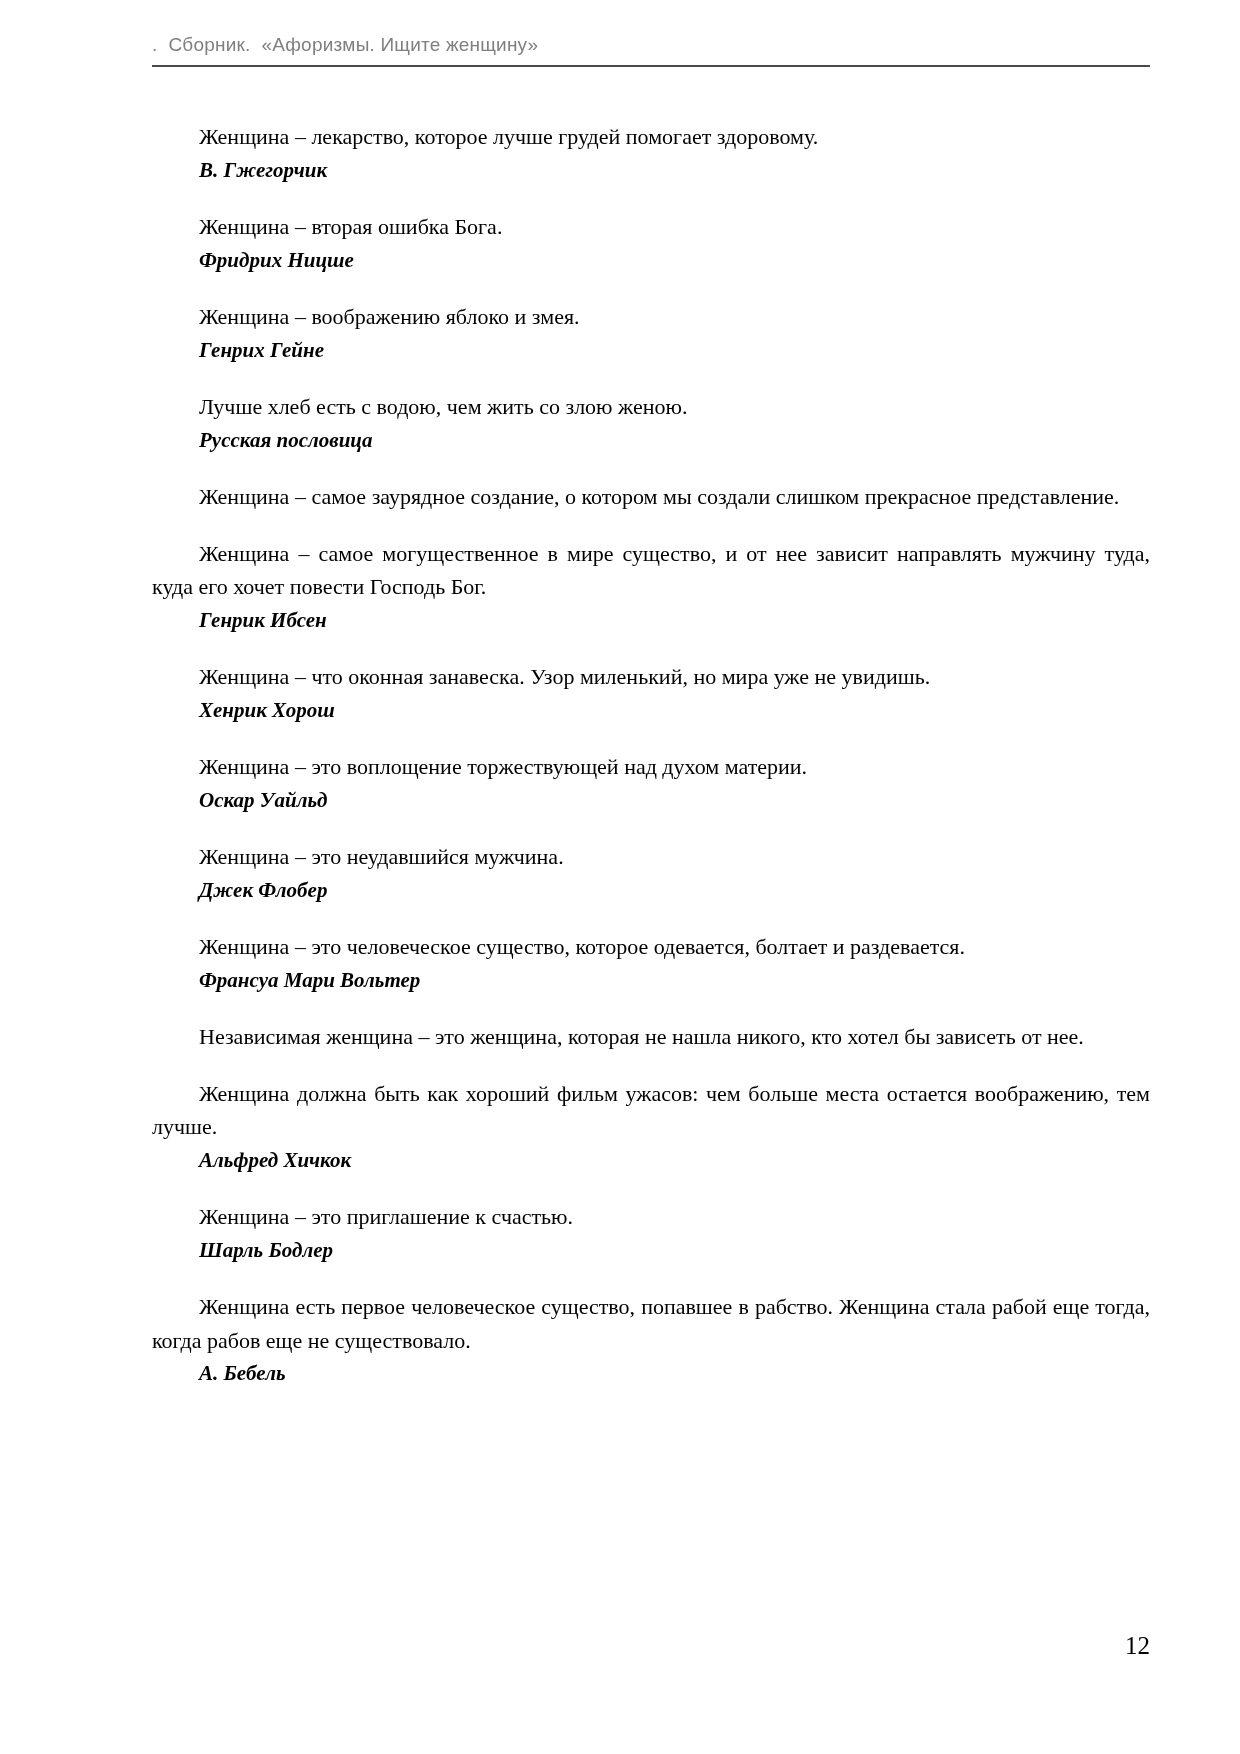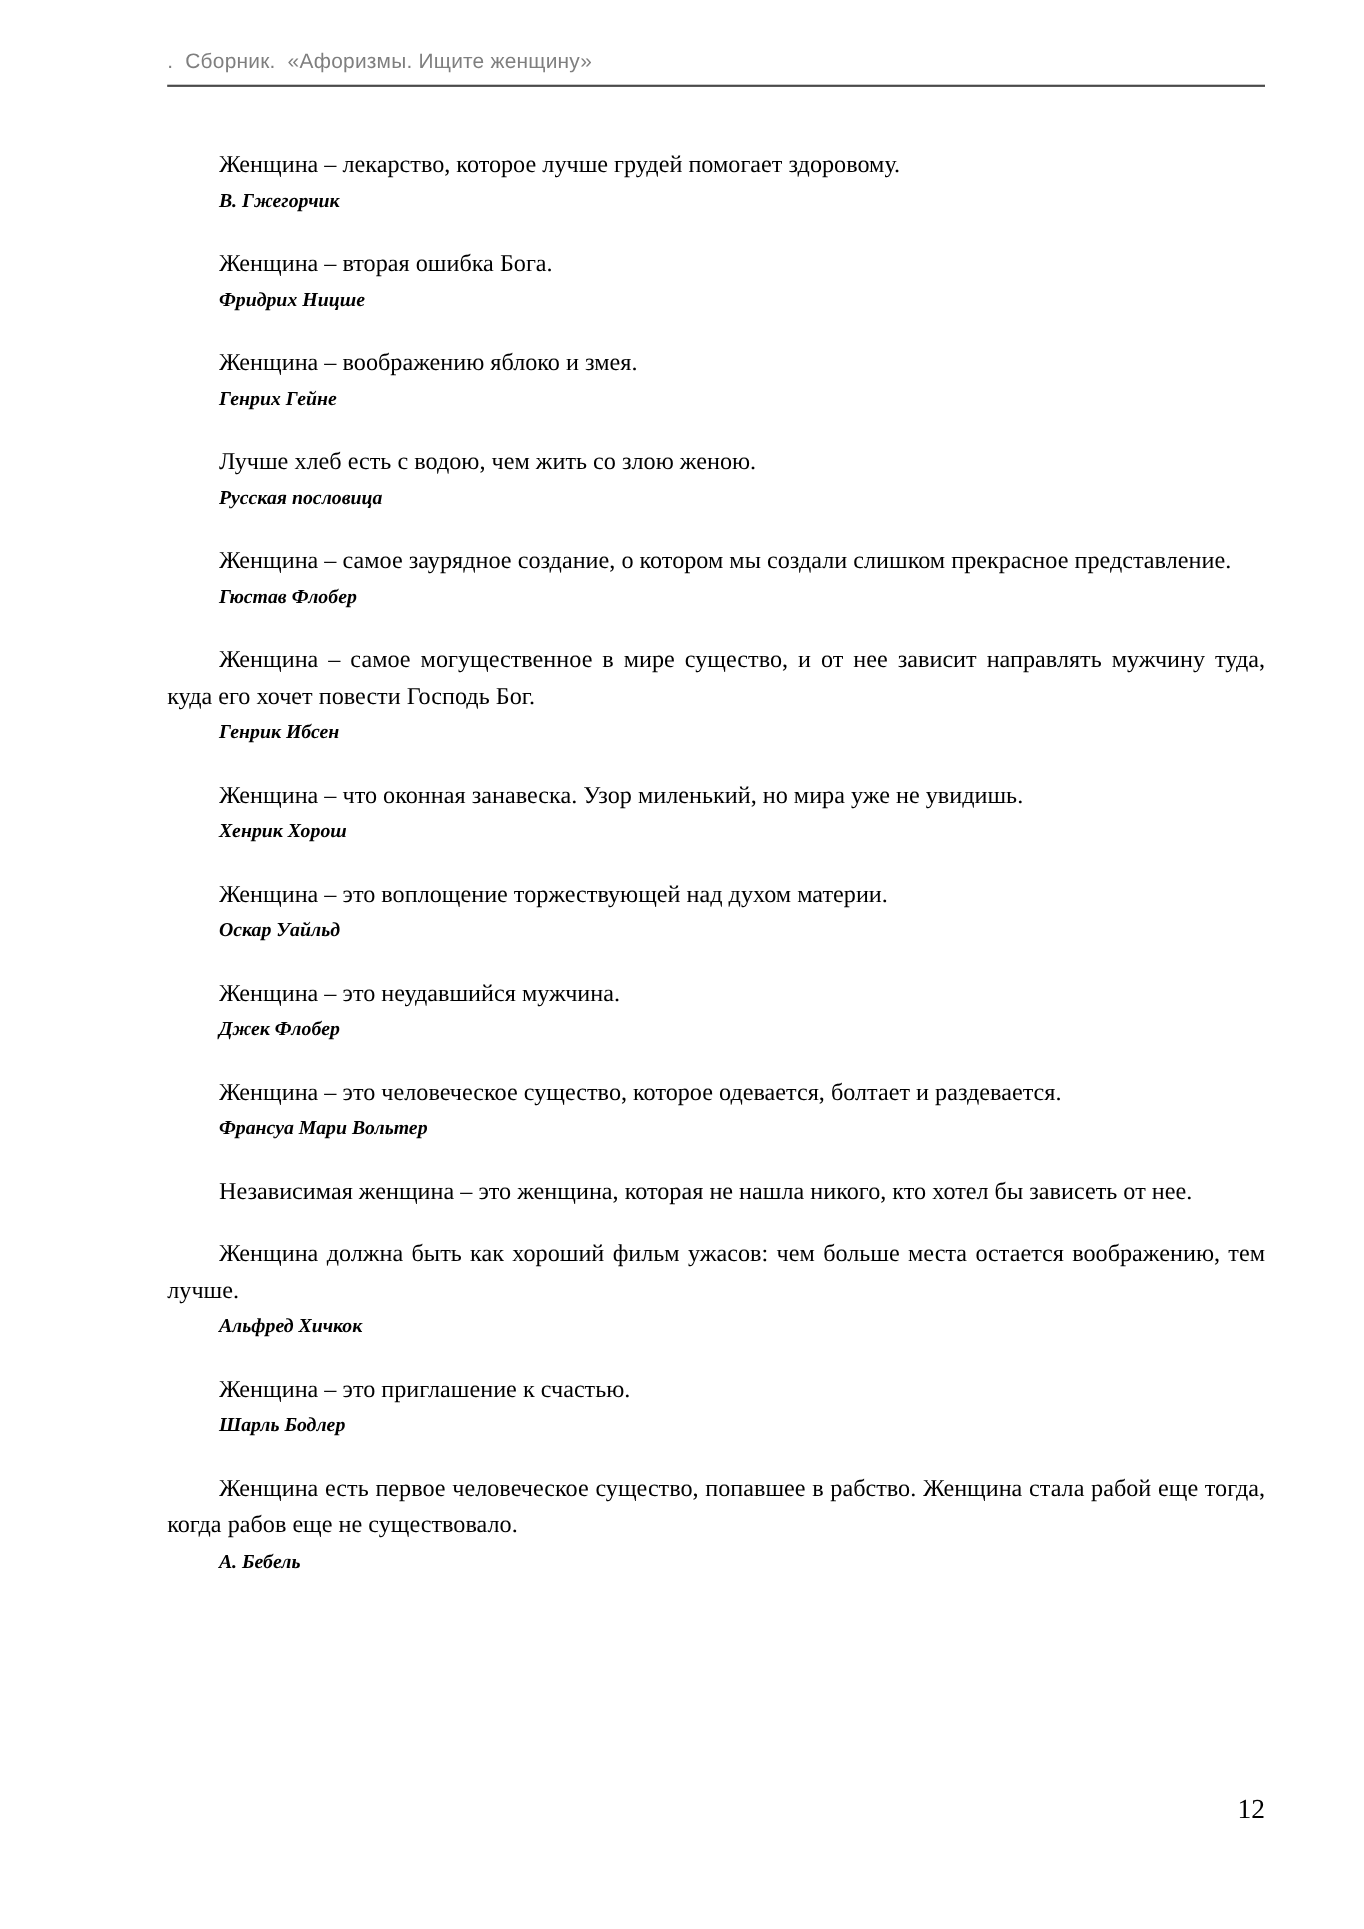--- a/index.html
+++ b/index.html
@@ -18,21 +18,21 @@
   .page {
     position: absolute;
     left: 152px;
     right: 90px;
     top: 0;
   }
   .running-header {
     font-family: "Liberation Sans", sans-serif;
     font-size: 19px;
     color: #7f7f7f;
-    padding-top: 46px;
+    padding-top: 34px;
     white-space: pre;
     letter-spacing: 0.2px;
   }
   .header-rule {
     margin-top: 9px;
     border: none;
     border-top: 2px solid #4a4a4a;
     height: 0;
   }
   .quotes {
@@ -44,21 +44,21 @@
   .quote-text {
     margin: 0;
     font-size: 22px;
     line-height: 33.5px;
     text-align: justify;
     text-indent: 47px;
   }
   .quote-author {
     margin: 0;
     padding-left: 47px;
-    font-size: 18px;
+    font-size: 21px;
     line-height: 33.5px;
     font-weight: bold;
     font-style: italic;
   }
   .page-number {
     position: absolute;
     top: 1632px;
     right: 90px;
     font-size: 25px;
     font-family: "Liberation Serif", serif;
@@ -90,21 +90,20 @@
     <p class="quote-author">Генрих Гейне</p>
   </div>
 
   <div class="quote-block">
     <p class="quote-text">Лучше хлеб есть с водою, чем жить со злою женою.</p>
     <p class="quote-author">Русская пословица</p>
   </div>
 
   <div class="quote-block">
     <p class="quote-text">Женщина – самое заурядное создание, о котором мы создали слишком прекрасное представление.</p>
-    <p class="quote-author">Гюстав Флобер</p>
   </div>
 
   <div class="quote-block">
     <p class="quote-text">Женщина – самое могущественное в мире существо, и от нее зависит направлять мужчину туда, куда его хочет повести Господь Бог.</p>
     <p class="quote-author">Генрик Ибсен</p>
   </div>
 
   <div class="quote-block">
     <p class="quote-text">Женщина – что оконная занавеска. Узор миленький, но мира уже не увидишь.</p>
     <p class="quote-author">Хенрик Хорош</p>

